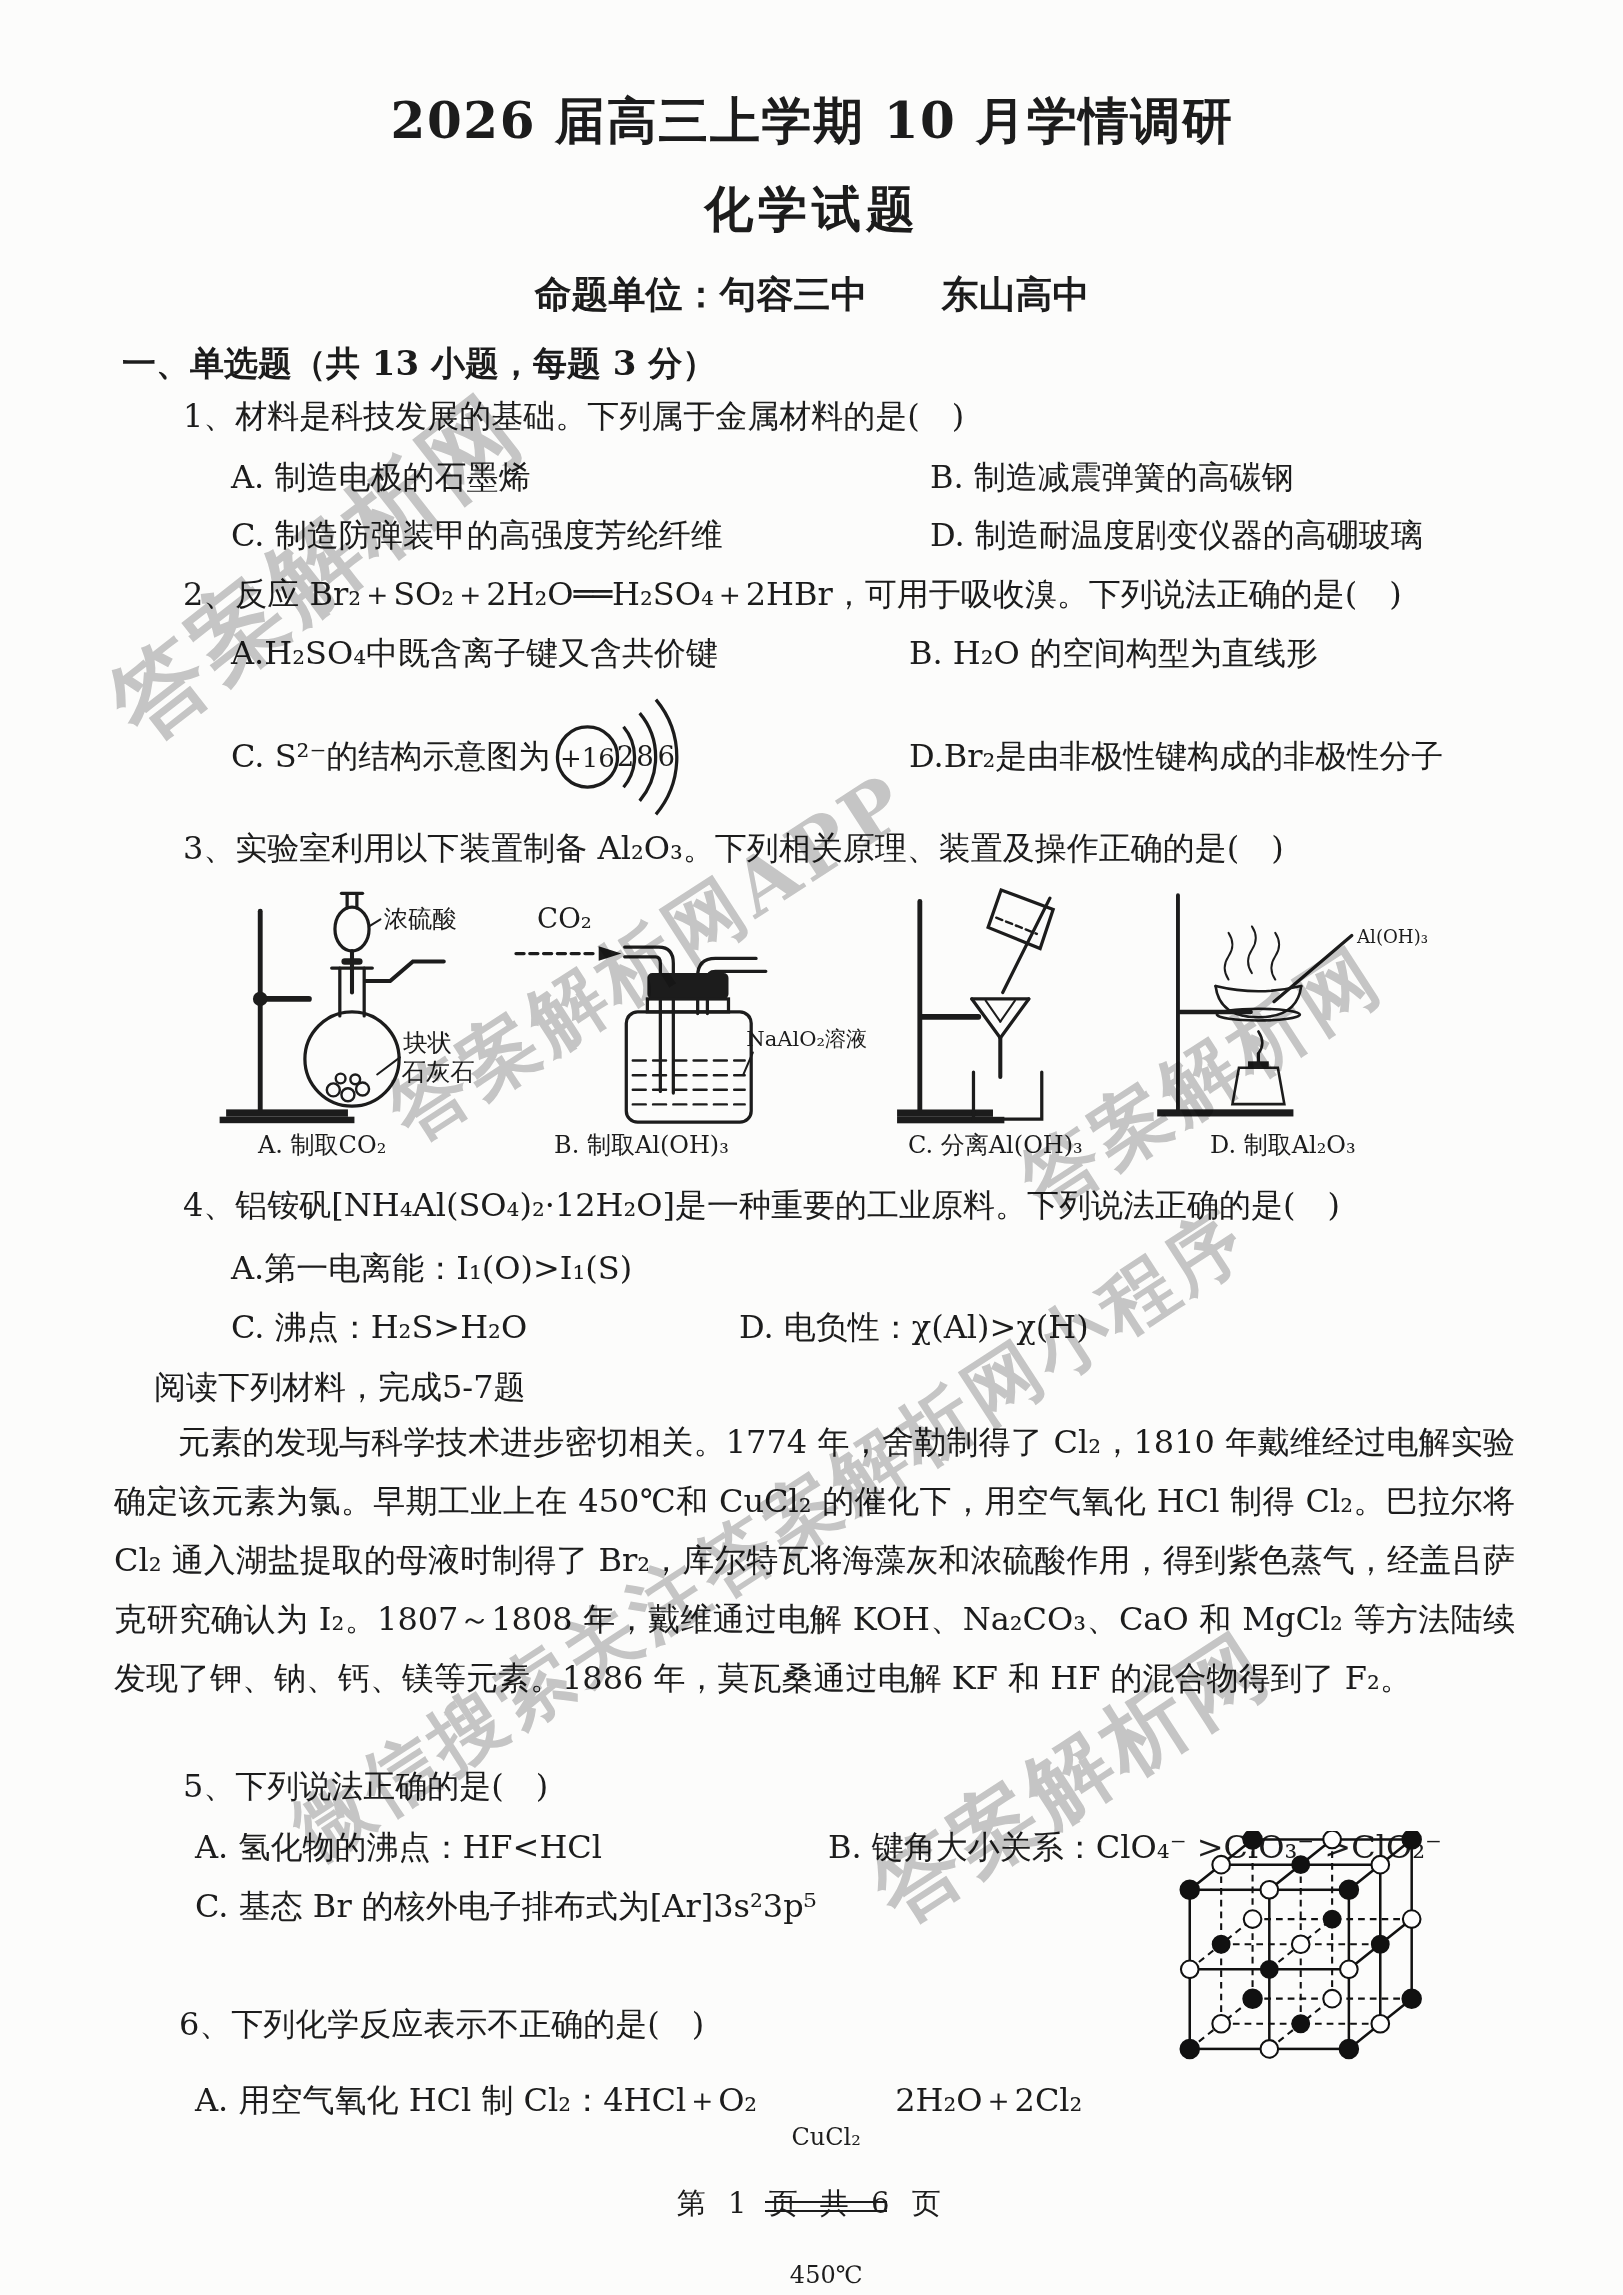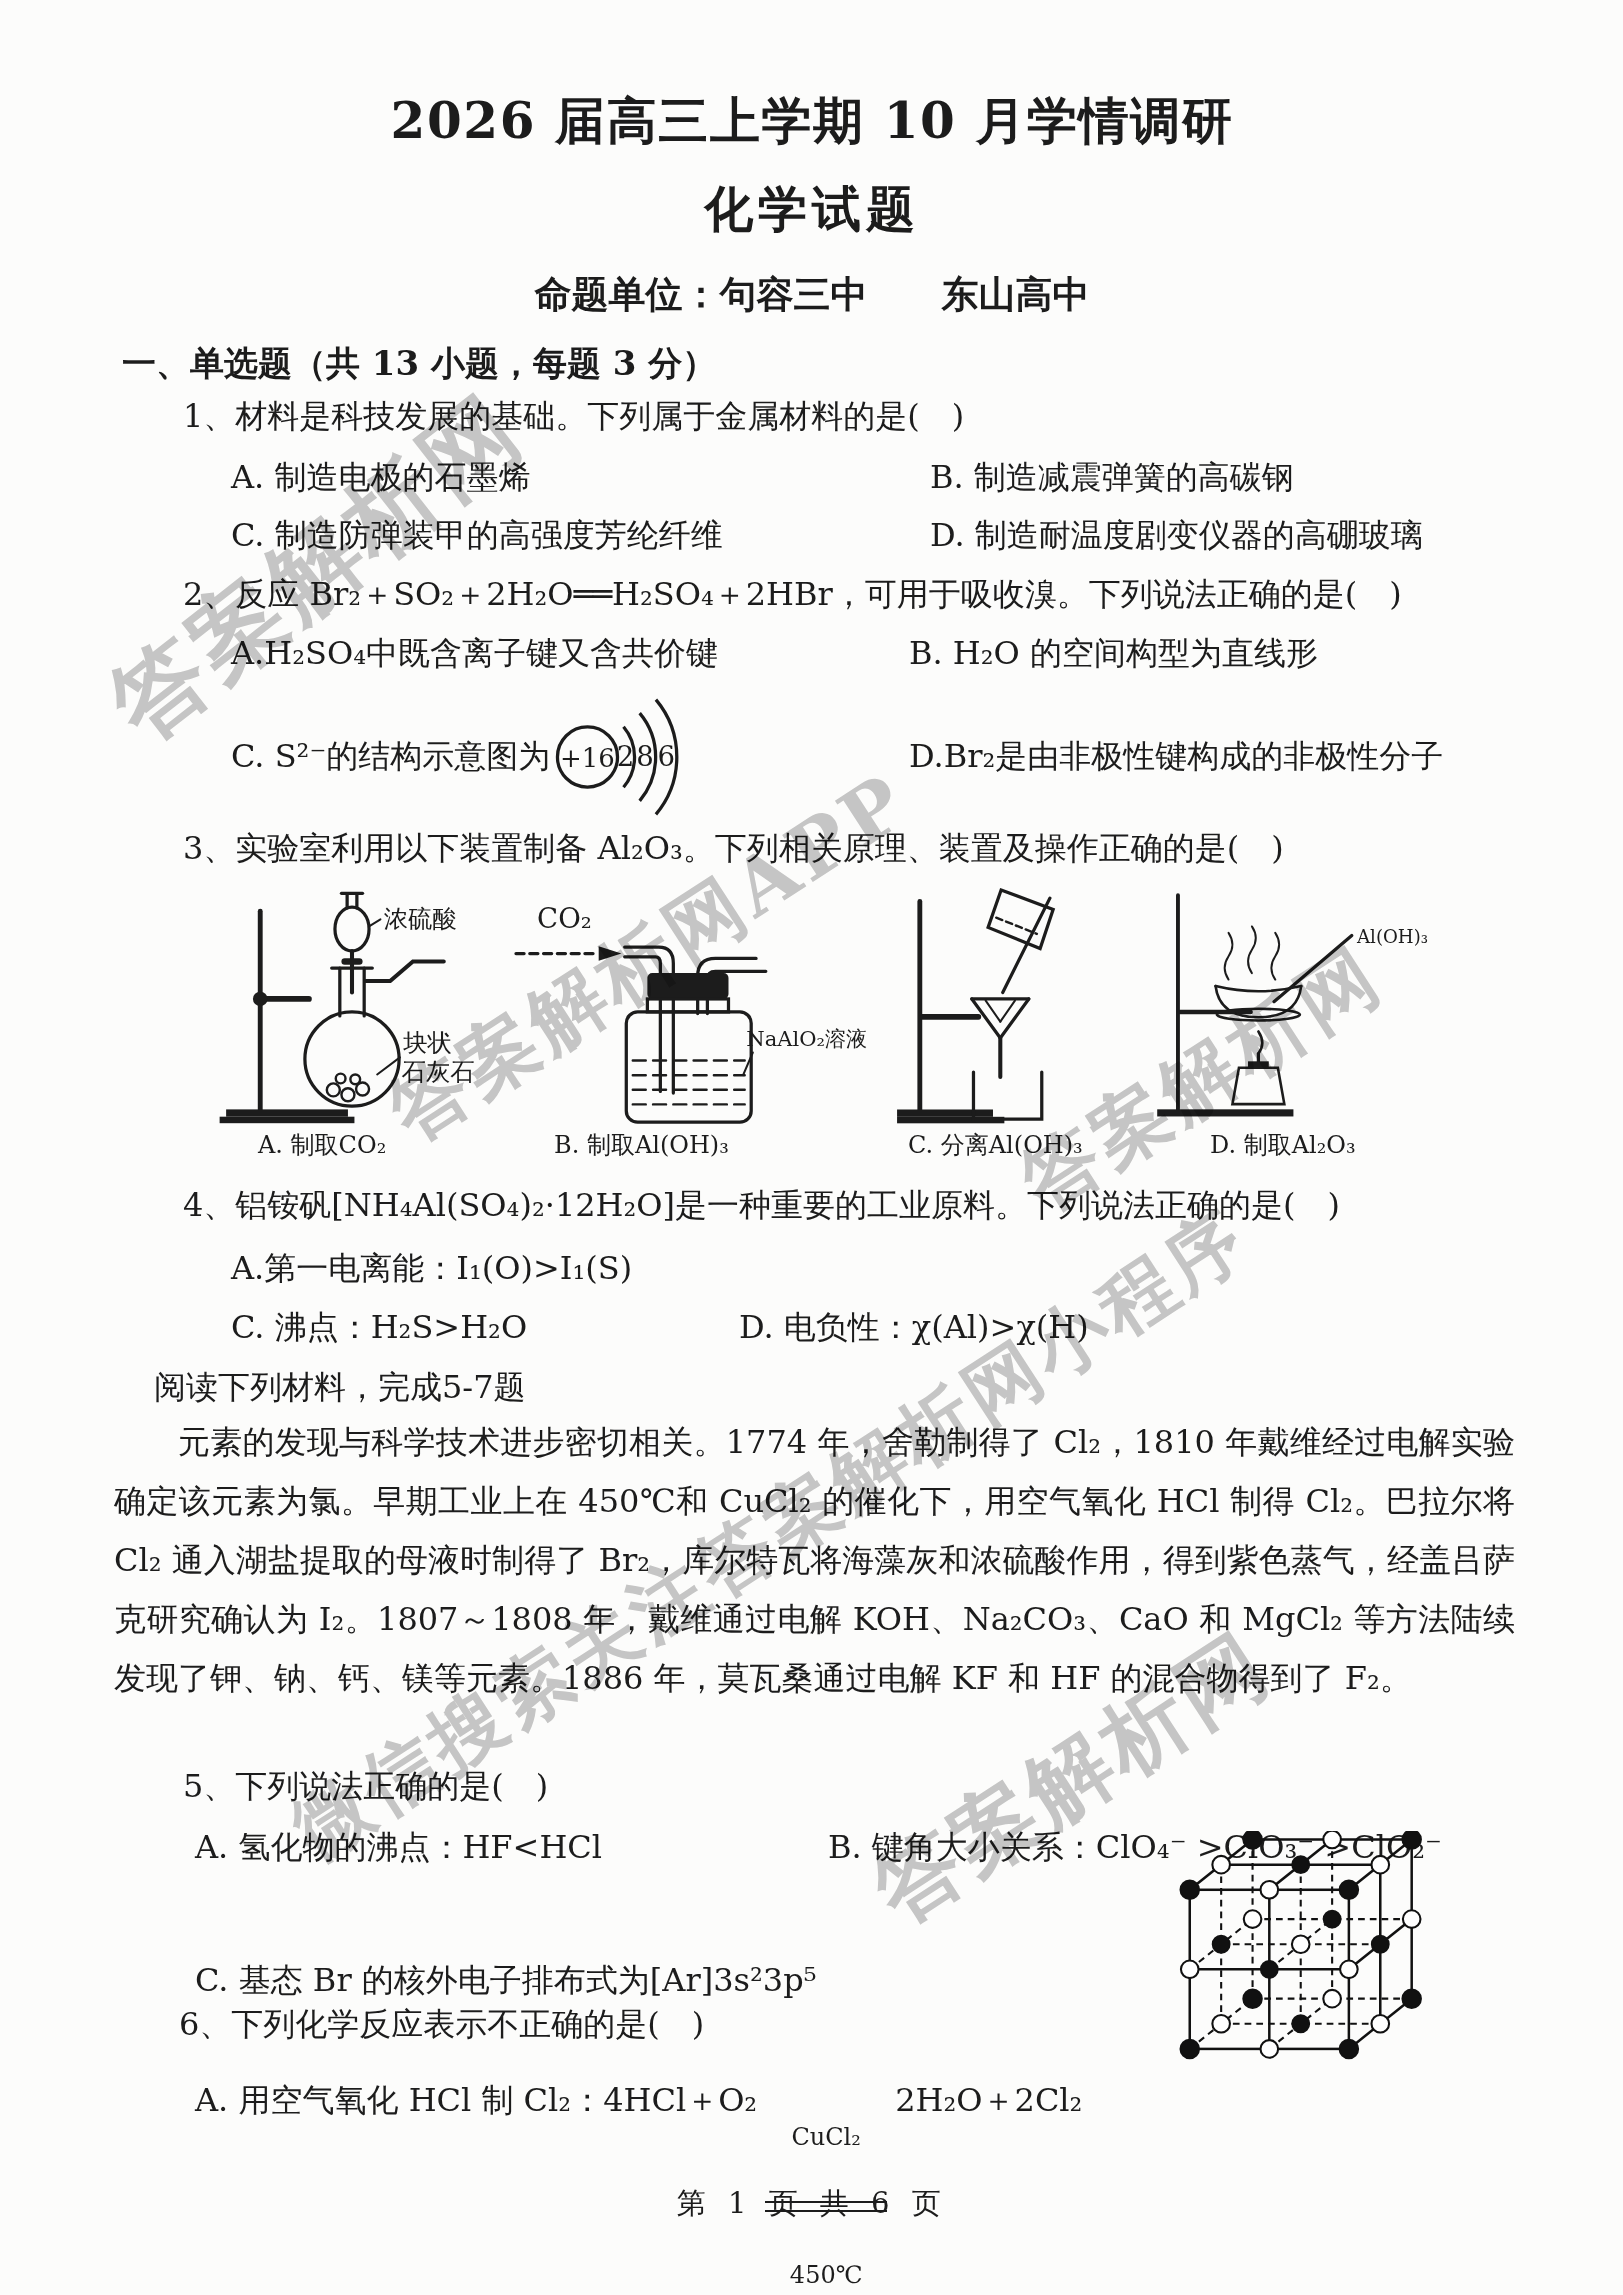--- a/index.html
+++ b/index.html
@@ -173,21 +173,21 @@
   <div class="abs opt" style="left:231px;top:1247px;">A.第一电离能：I₁(O)&gt;I₁(S)</div>
   <div class="abs opt" style="left:231px;top:1306px;">C. 沸点：H₂S&gt;H₂O</div>
   <div class="abs opt" style="left:739px;top:1306px;">D. 电负性：χ(Al)&gt;χ(H)</div>
 
   <div class="abs stem" style="left:154px;top:1366px;">阅读下列材料，完成5-7题</div>
   <div class="abs para" style="left:114px;top:1413px;width:1401px;">元素的发现与科学技术进步密切相关。1774 年，舍勒制得了 Cl₂，1810 年戴维经过电解实验确定该元素为氯。早期工业上在 450℃和 CuCl₂ 的催化下，用空气氧化 HCl 制得 Cl₂。巴拉尔将 Cl₂ 通入湖盐提取的母液时制得了 Br₂，库尔特瓦将海藻灰和浓硫酸作用，得到紫色蒸气，经盖吕萨克研究确认为 I₂。1807～1808 年，戴维通过电解 KOH、Na₂CO₃、CaO 和 MgCl₂ 等方法陆续发现了钾、钠、钙、镁等元素。1886 年，莫瓦桑通过电解 KF 和 HF 的混合物得到了 F₂。</div>
 
   <div class="abs stem" style="left:183px;top:1765px;">5、下列说法正确的是(　)</div>
   <div class="abs opt" style="left:195px;top:1826px;">A. 氢化物的沸点：HF&lt;HCl</div>
   <div class="abs opt" style="left:828px;top:1826px;">B. 键角大小关系：ClO₄⁻ &gt;ClO₃⁻ &gt;ClO₂⁻</div>
-  <div class="abs opt" style="left:195px;top:1959px;">C. 基态 Br 的核外电子排布式为[Ar]3s²3p⁵</div>
+  <div class="abs opt" style="left:195px;top:1885px;">C. 基态 Br 的核外电子排布式为[Ar]3s²3p⁵</div>
 
   <svg class="abs" style="left:1173px;top:1831px;" width="268" height="239" viewBox="0 0 640 570">
     <g stroke="#111" fill="none" stroke-width="5" stroke-dasharray="16 12">
       <line x1="40" y1="520" x2="190" y2="400"></line>
       <line x1="190" y1="400" x2="570" y2="400"></line>
       <line x1="190" y1="400" x2="190" y2="20"></line>
       <line x1="380" y1="400" x2="380" y2="20"></line>
       <line x1="190" y1="210" x2="570" y2="210"></line>
       <line x1="40" y1="330" x2="190" y2="210"></line>
       <line x1="115" y1="460" x2="115" y2="80"></line>

